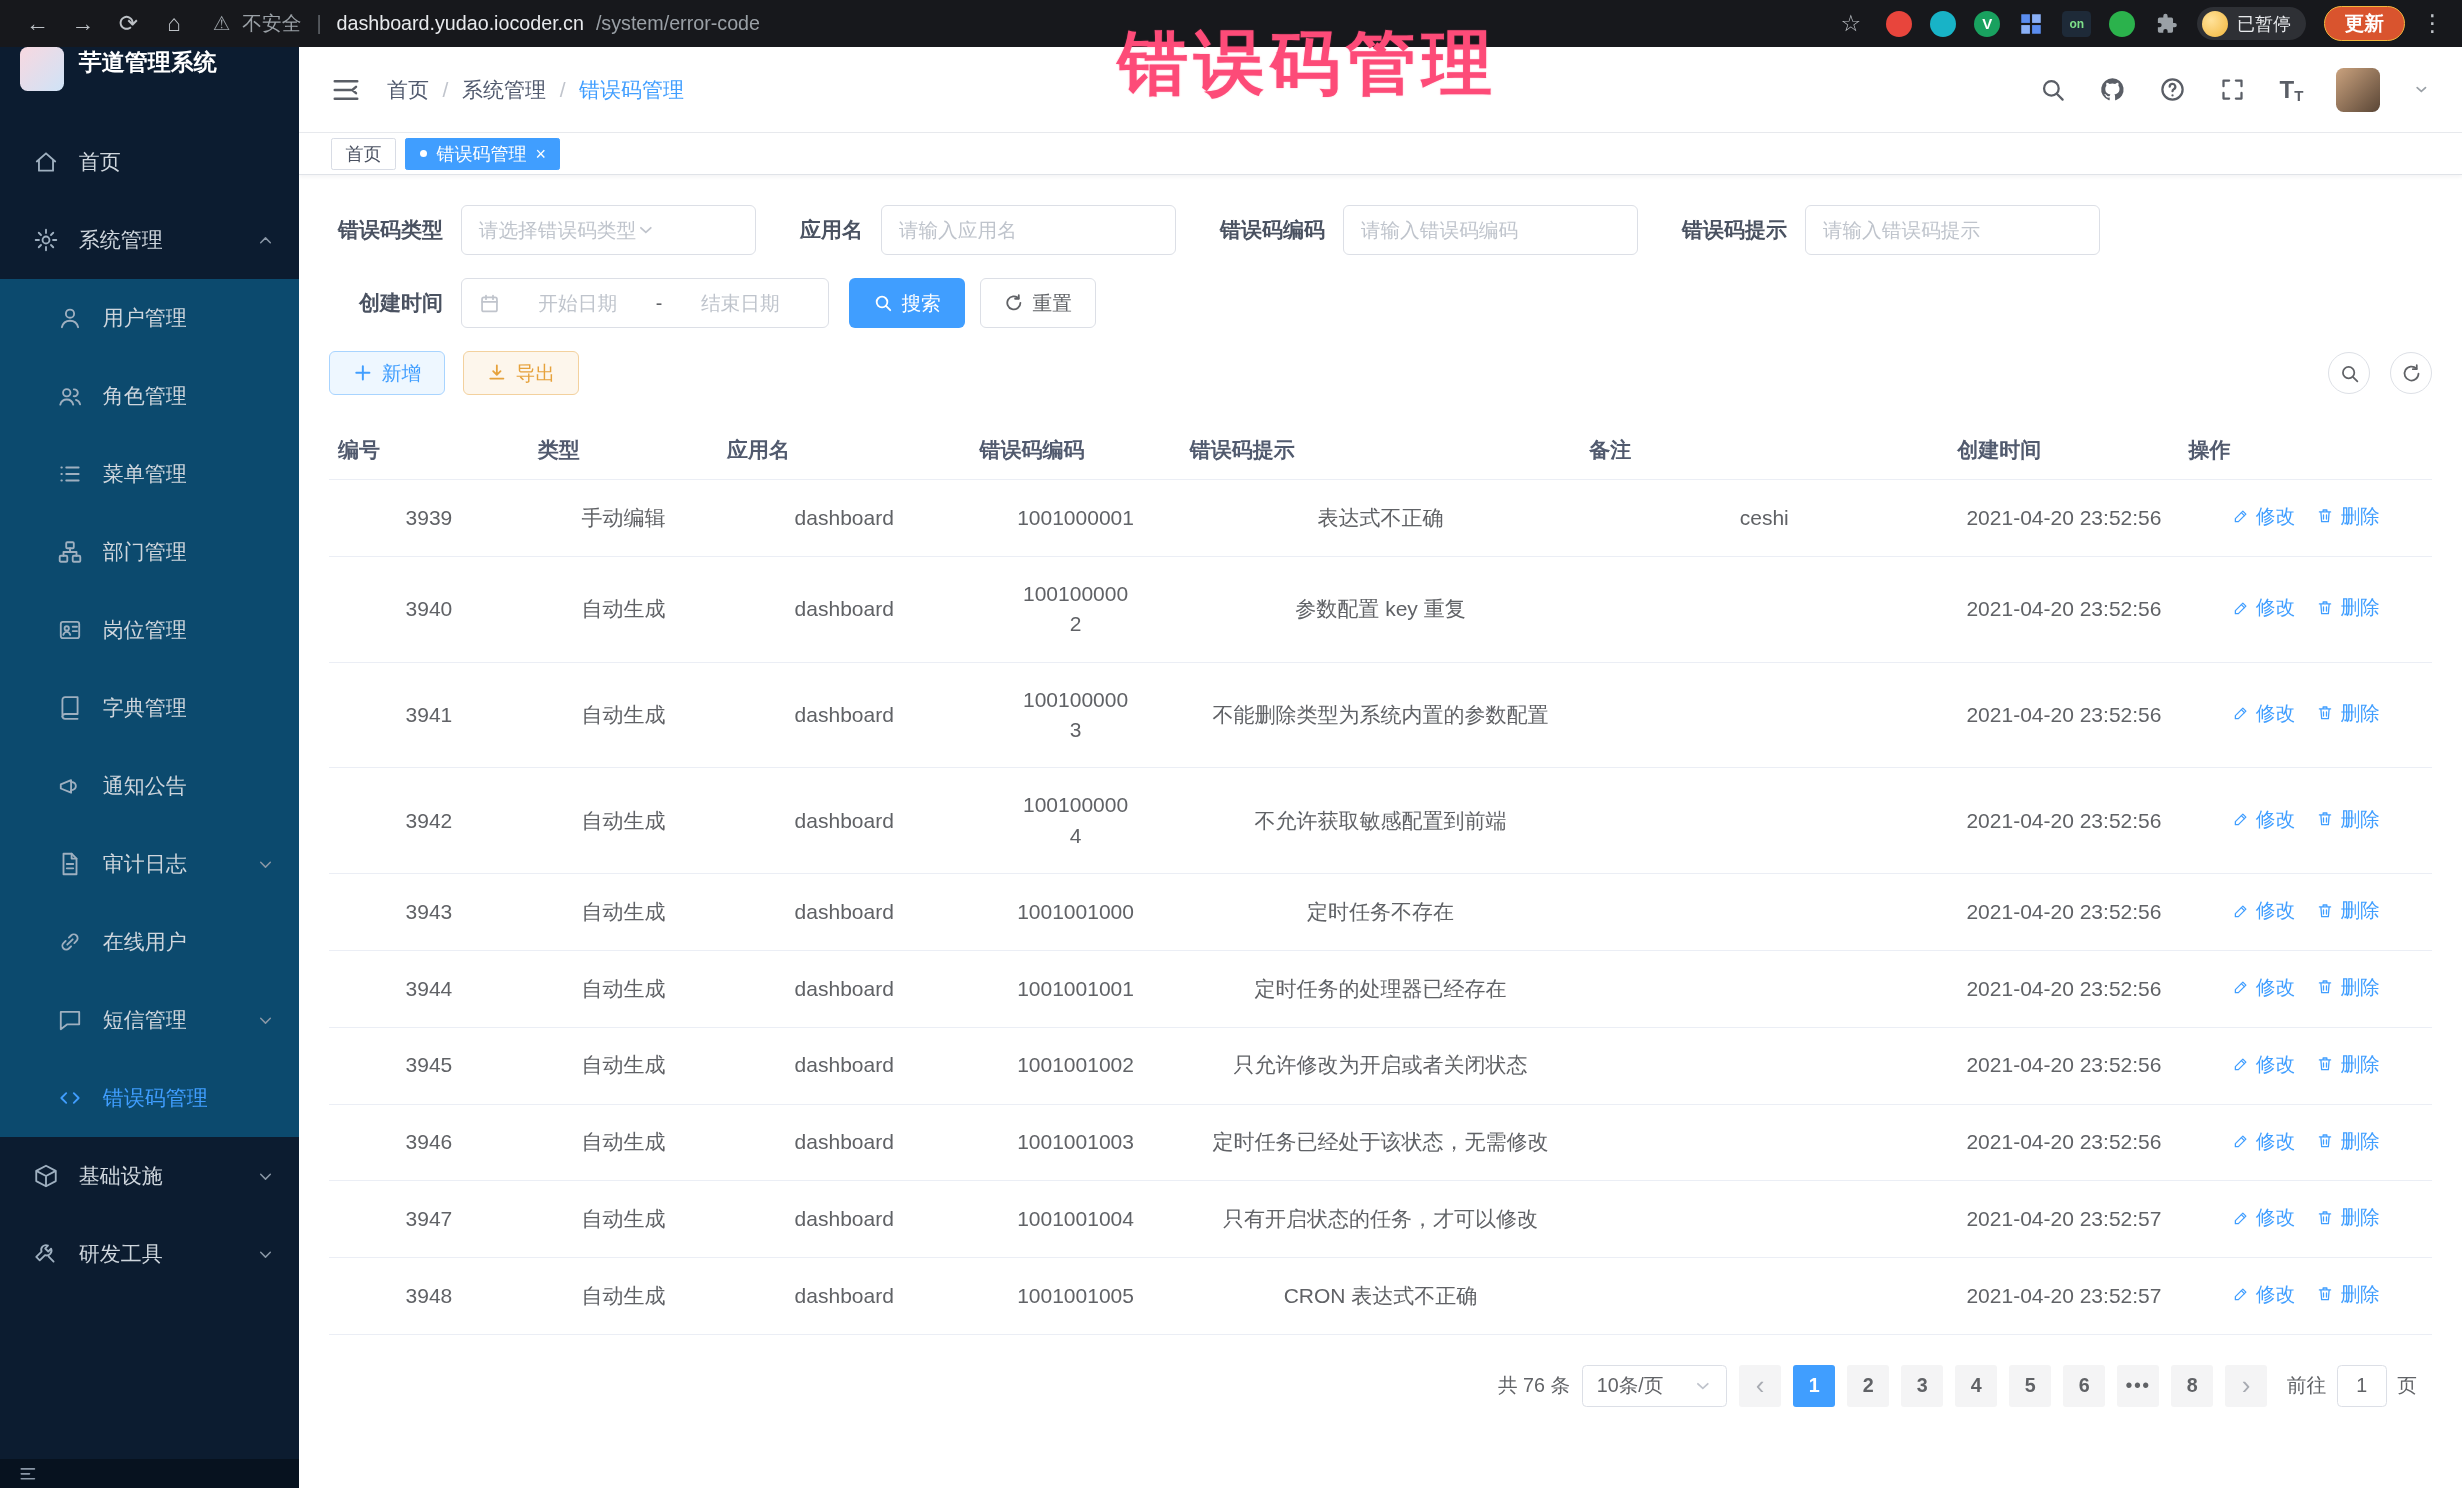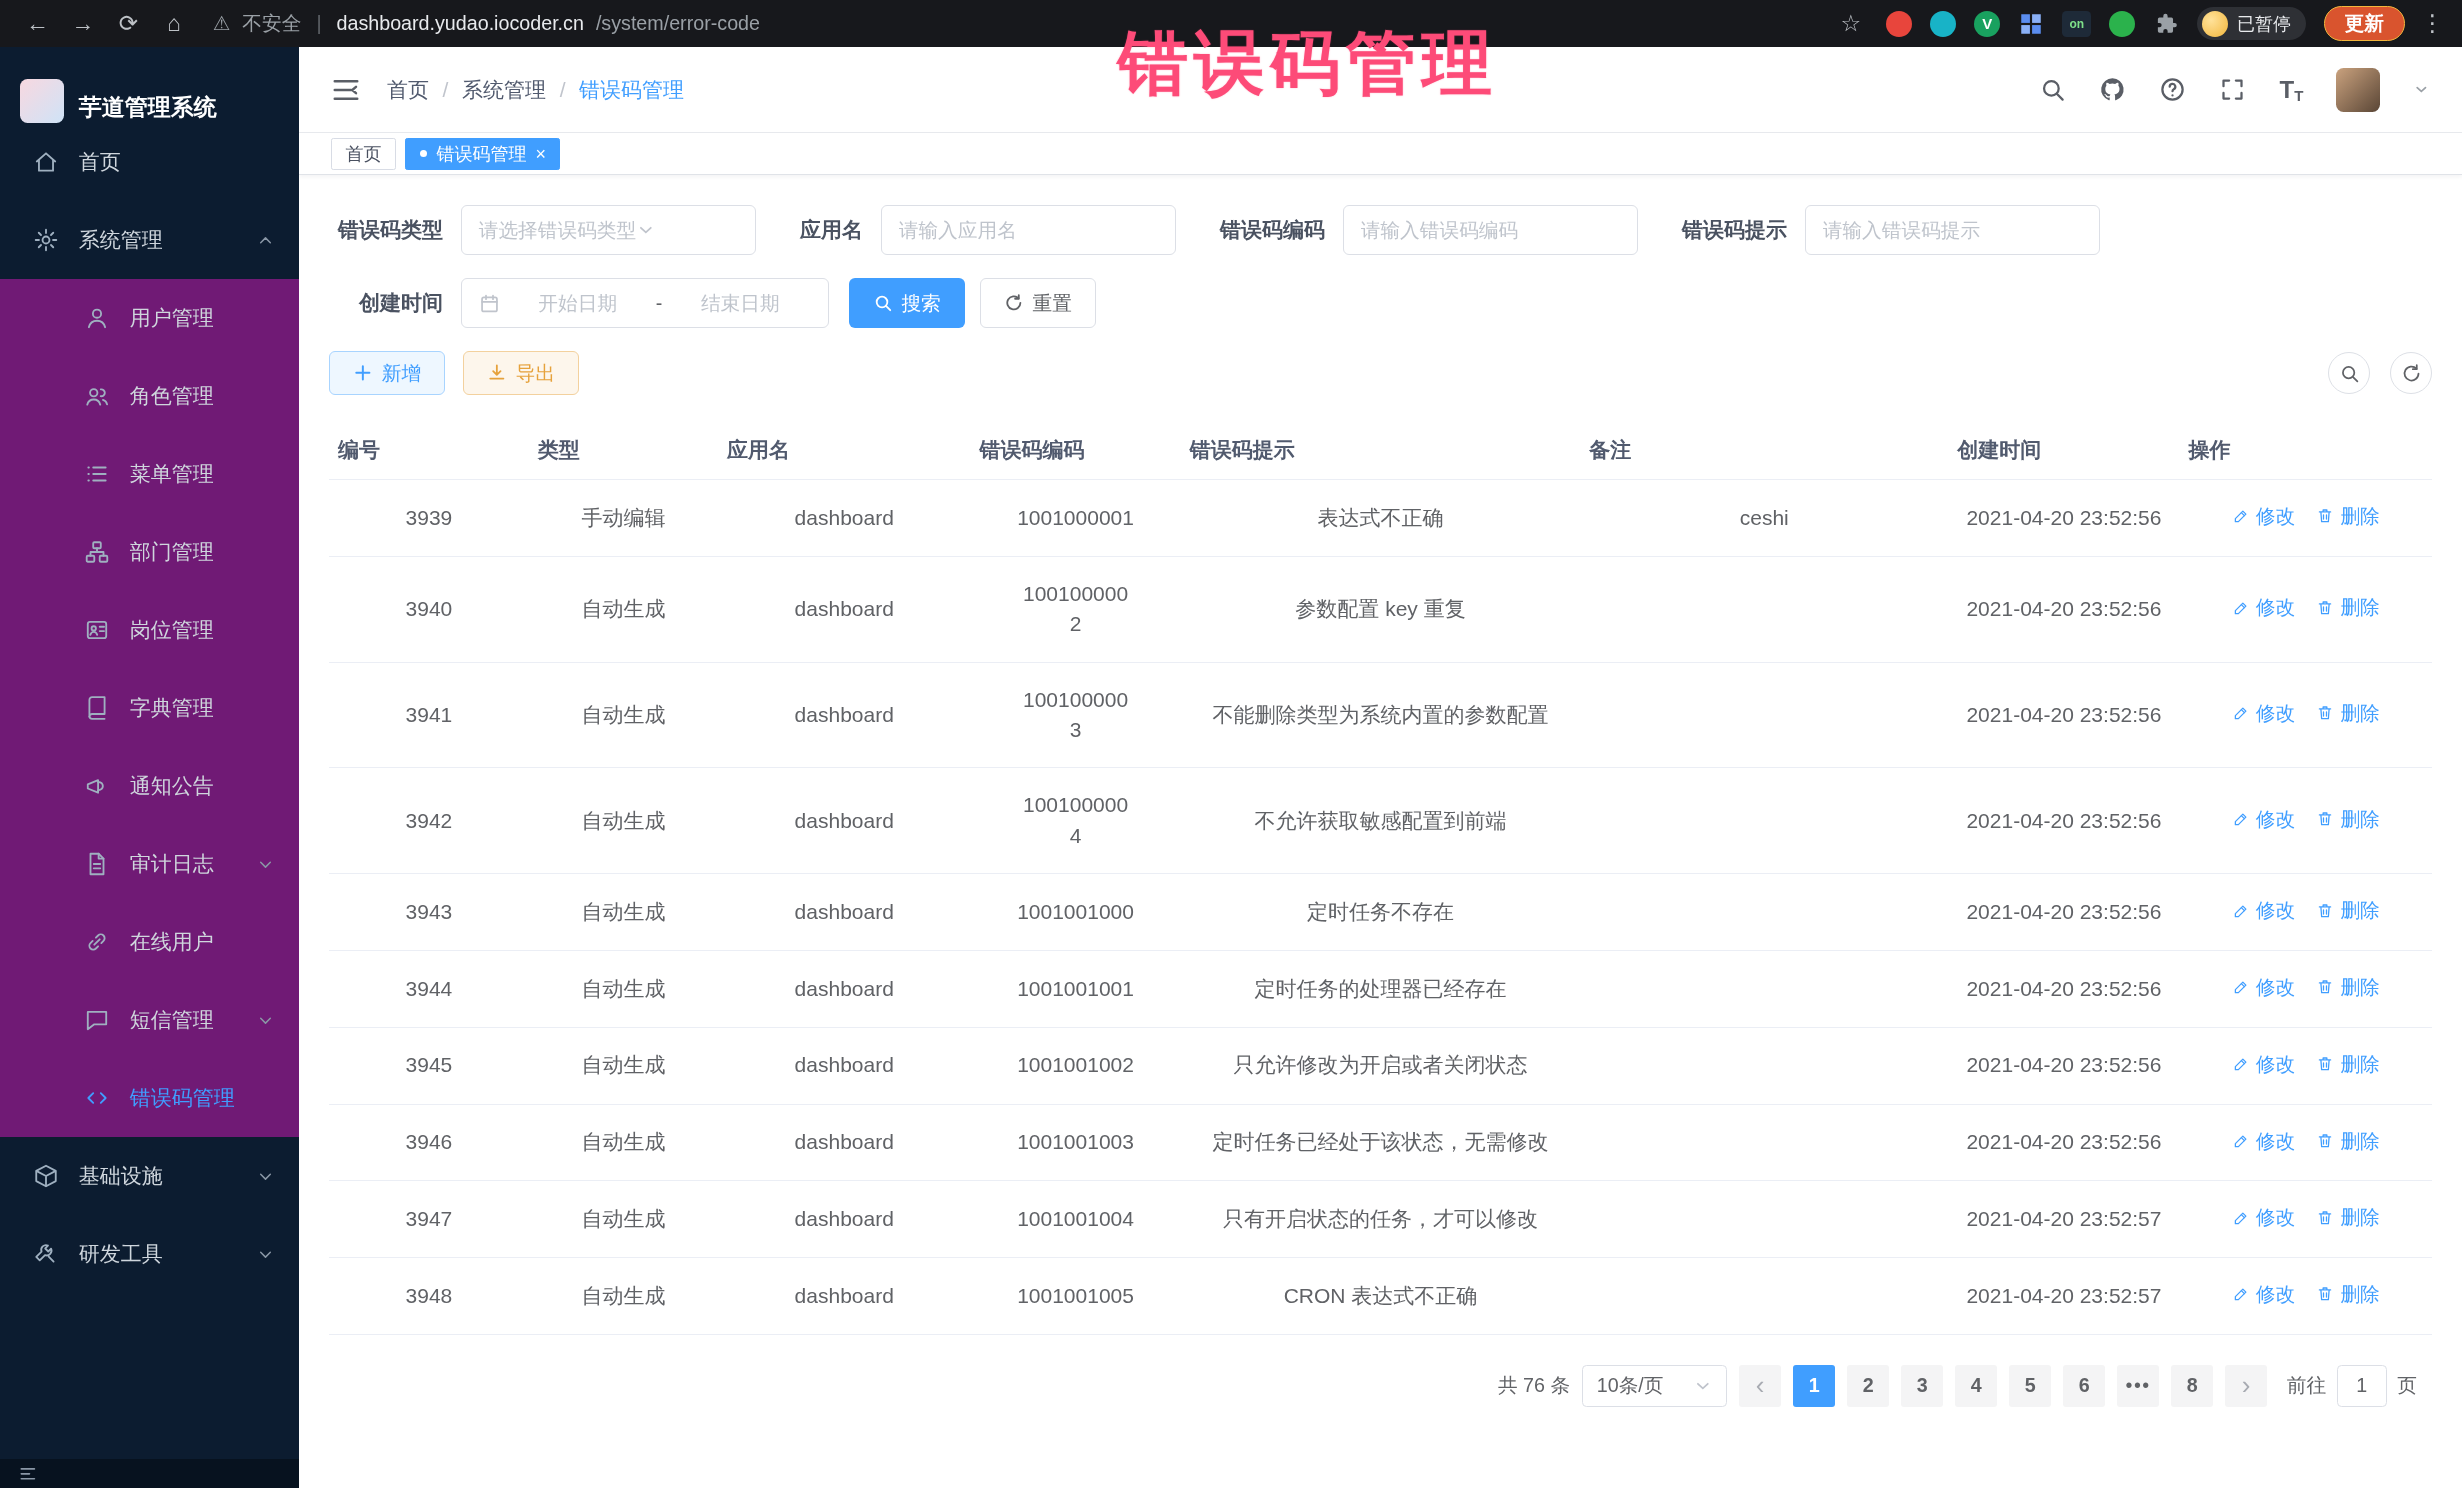--- a/index.html
+++ b/index.html
@@ -36,26 +36,26 @@
   .kebab{font-size:23px;width:19.7px}
 
   
   .annotation{position:absolute;top:16.7px;left:1308px;transform:translateX(-50%);z-index:60;
     font-size:70px;font-weight:800;letter-spacing:6px;color:#fd4b78;pointer-events:none;
     text-shadow:0 0 1.5px rgba(253,75,120,.45)}
 
   
   .app{flex:1;display:flex;min-height:0}
   .sidebar{width:299px;flex:0 0 299px;background:#0c1c30;color:#cfd6dd;position:relative;overflow:hidden}
-  .logo{height:76px;display:flex;align-items:flex-end;gap:15px;padding:0 19.7px}
+  .logo{height:76px;display:flex;align-items:flex-start;gap:15px;padding:0 19.7px}
   .logo-img{width:44px;height:44px;border-radius:7.6px;background:linear-gradient(135deg,#f8d8e0,#cfe3f7)}
   .logo-title{font-size:23px;font-weight:bold;color:#fff;white-space:nowrap}
   .menu-item{height:78px;display:flex;align-items:center;padding:0 23px 0 33px;gap:19.7px;
     font-size:21px;cursor:pointer;color:#cfd6dd;white-space:nowrap}
-  .menu-item.sub{background:#701a75;padding-left:84px}
+  .menu-item.sub{background:#0c4a6e;padding-left:57px}
   .menu-item.active{color:#409eff}
   .menu-item.active .mi-icon{color:#409eff}
   .mi-icon{width:26px;height:26px;color:#9fb0c0;flex:0 0 26px}
   .mi-icon svg,.mi-chev svg,.ic svg{width:100%;height:100%;display:block}
   .mi-chev{margin-left:auto;width:21px;height:21px;color:#8a97a6}
   .collapse-bar{position:absolute;bottom:0;left:0;right:0;height:29px;background:#07121f;
     display:flex;align-items:center;padding:0 18px;color:#8a97a6}
   .collapse-bar .ic{width:19.7px;height:19.7px}
 
   .main{flex:1;display:flex;flex-direction:column;background:#fff;min-width:0}

